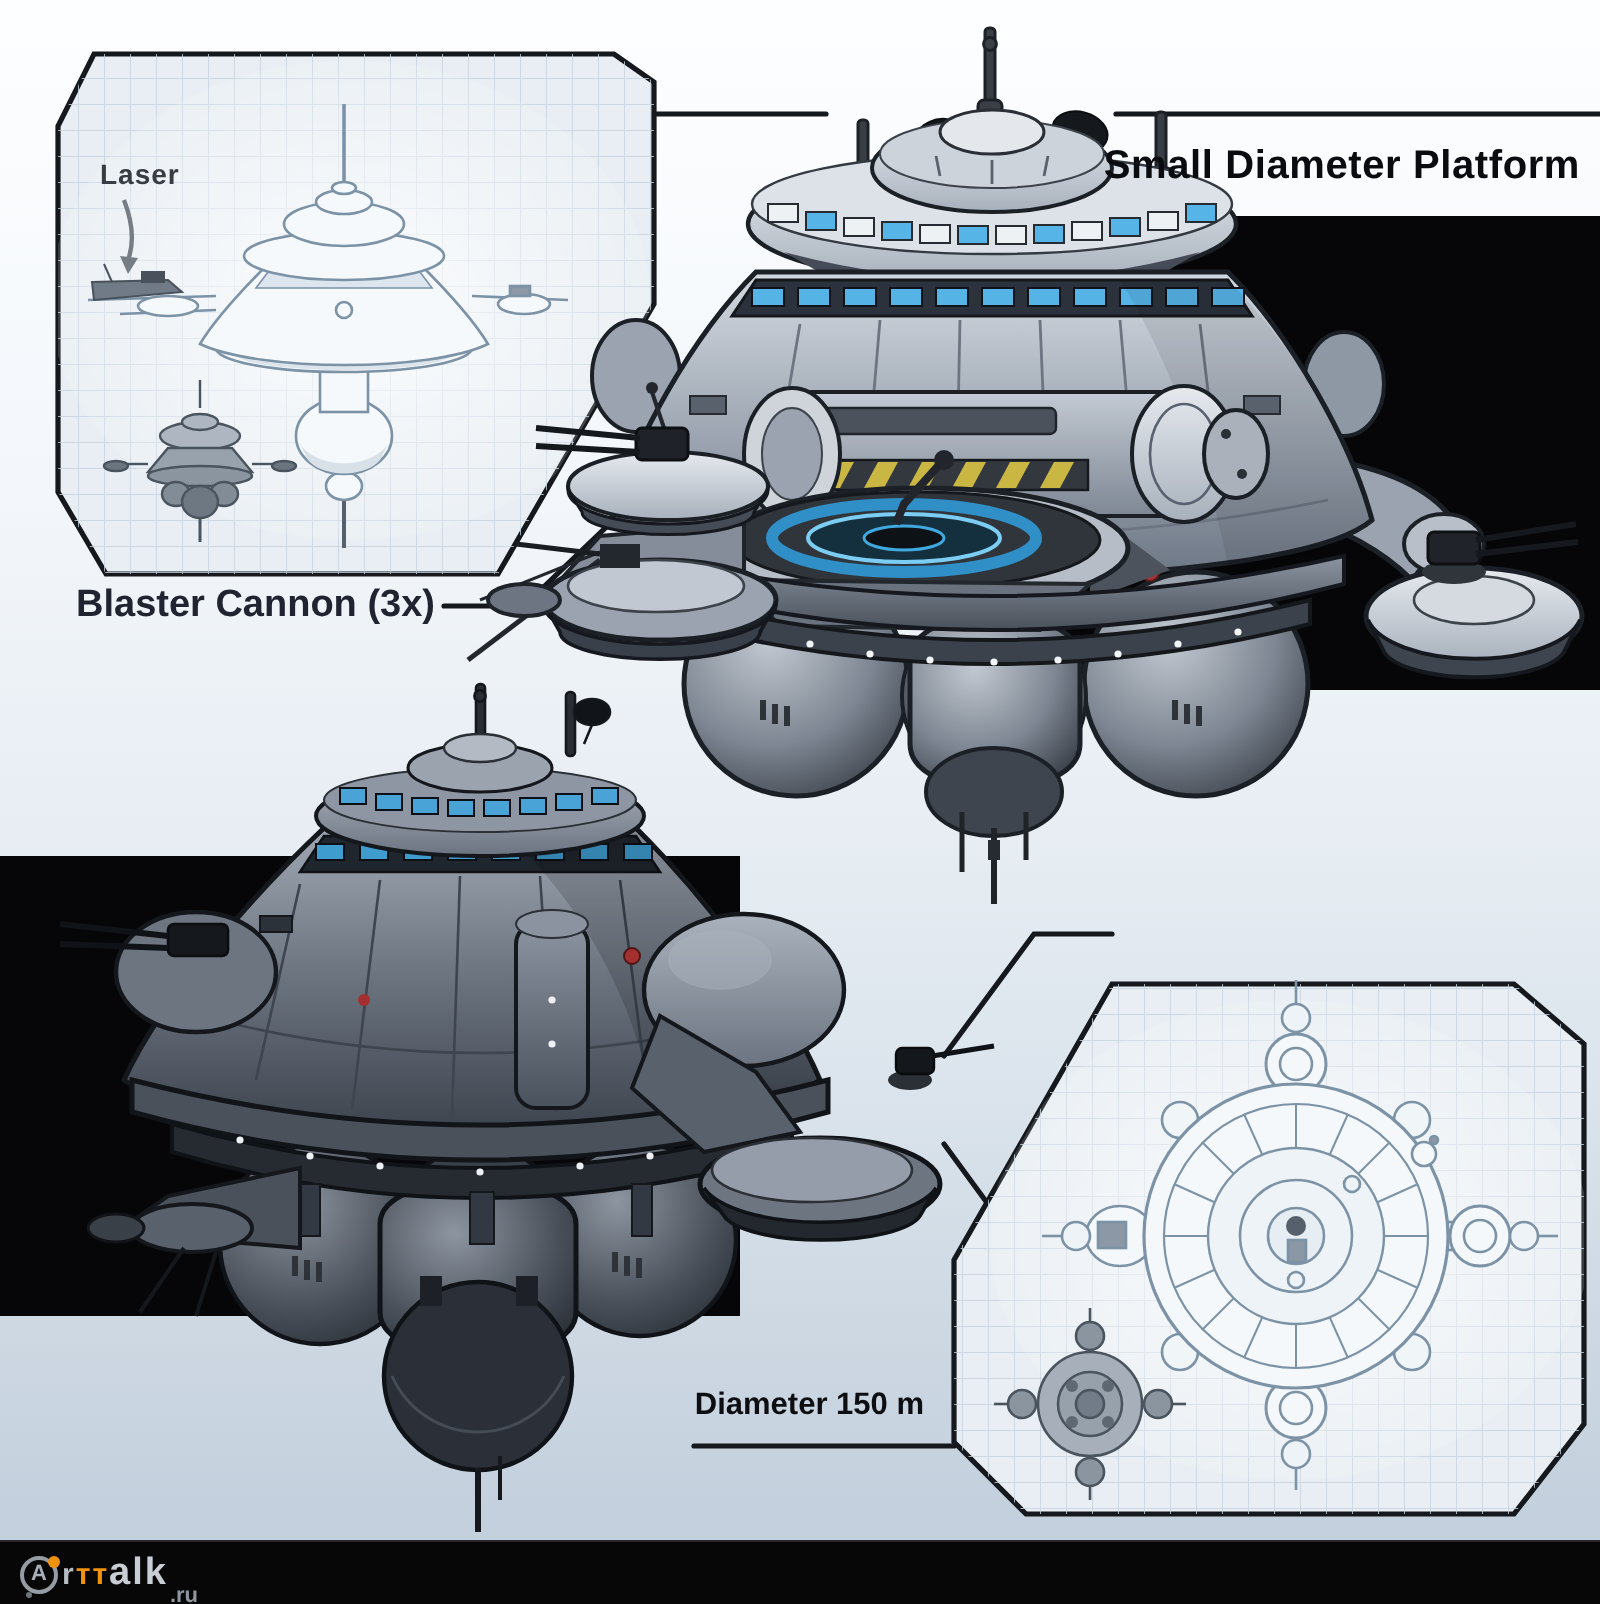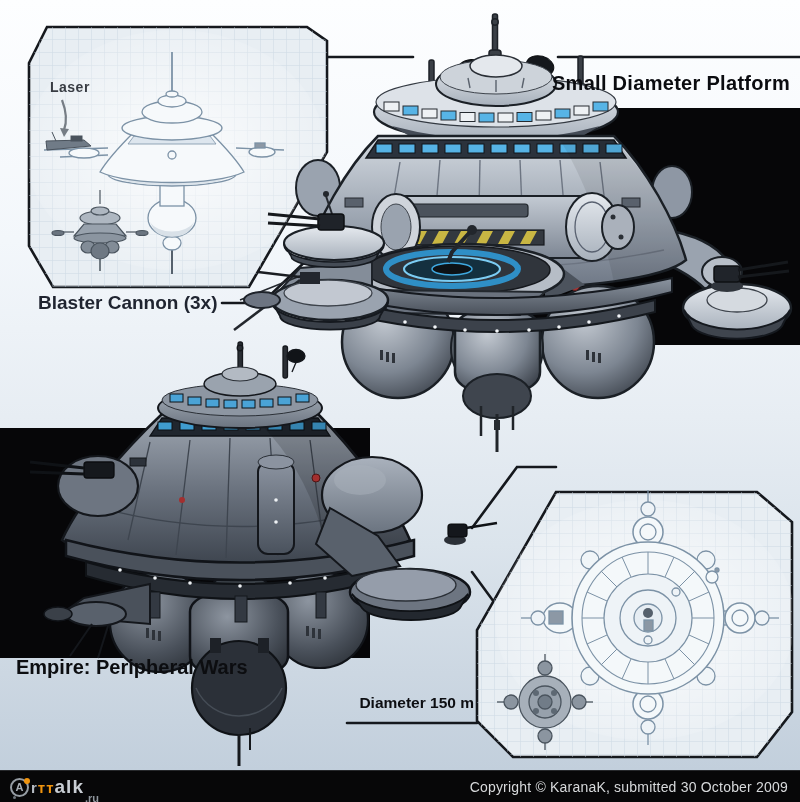--- a/index.html
+++ b/index.html
@@ -7,21 +7,21 @@
     position:relative;width:800px;height:802px;overflow:hidden;
     background:linear-gradient(180deg,#fdfeff 0%,#f3f7fb 30%,#e7edf3 52%,#dbe4ec 68%,#ccd7e2 84%,#c2cfdc 96%);
     font-family:"Liberation Sans",sans-serif;
   }
   .page svg{position:absolute;left:0;top:0;}
   .label{position:absolute;font-weight:bold;color:#101218;white-space:pre;}
   .lbl-title{top:72px;right:10px;font-size:20px;letter-spacing:.3px;color:#0b0c10;}
   .lbl-blaster{left:38px;top:292px;font-size:19px;color:#1f2430;}
   .lbl-laser{left:577px;top:457px;font-size:17px;color:#15171d;}
   .lbl-empire{left:16px;top:656px;font-size:20px;color:#0c0d10;}
-  .lbl-diameter{left:352px;top:694px;width:122px;text-align:right;font-size:15.5px;color:#0d0e12;}
+  .lbl-diameter{left:340px;top:694px;width:122px;text-align:right;font-size:15.5px;color:#0d0e12;}
   .lbl-ship{left:50px;top:79px;font-size:14px;color:#383c43;letter-spacing:.5px;}
   .karst{position:absolute;left:698px;top:126px;width:100px;text-align:center;color:#ffffff;line-height:1;}
   .karst .main{font-size:23px;font-weight:bold;letter-spacing:.5px;}
   .karst .main .smallA{font-size:13px;vertical-align:8px;margin:0 -1px;}
   .karst .sub{font-size:8.5px;font-weight:bold;letter-spacing:.4px;margin-top:2px;}
   .footer{
     position:absolute;left:0;top:770px;width:800px;height:32px;background:#070708;
     border-top:1px solid #26282b;display:flex;align-items:center;justify-content:space-between;
   }
   .copyright{margin-right:12px;font-size:14px;color:#d7d9db;letter-spacing:.2px;}
@@ -562,33 +562,31 @@
       <ellipse cx="96" cy="614" rx="30" ry="12" fill="#59616c" stroke="#14171c" stroke-width="2"></ellipse>
       <ellipse cx="58" cy="614" rx="14" ry="7" fill="#3a4048" stroke="#101318" stroke-width="1.5"></ellipse>
       <line x1="92" y1="624" x2="70" y2="656" stroke="#14171c" stroke-width="2"></line>
       <line x1="108" y1="626" x2="98" y2="658" stroke="#14171c" stroke-width="2"></line>
     </g>
   </g>
 </svg>
 
 <div class="label lbl-title">Small Diameter Platform</div>
 <div class="label lbl-blaster">Blaster Cannon (3x)</div>
-<div class="label lbl-empire">Empire: Peripheral Wars</div>
 <div class="label lbl-diameter">Diameter 150 m</div>
 <div class="label lbl-ship">Laser</div>
 
 
 <div class="footer">
   <div class="atlogo">
     <span class="circleA">
           <span>A</span>
           <span class="odot"></span>
           <span class="gdot"></span>
         </span>
     <span class="at-r">r</span>
         <span class="at-tt">тт</span>
         <span class="at-alk">alk</span>
         <span class="at-ru">.ru</span>
   </div>
-  <div class="copyright">Copyright © KaranaK, submitted 30 October 2009</div>
 </div>
 
 </div>
 
 </body></html>

